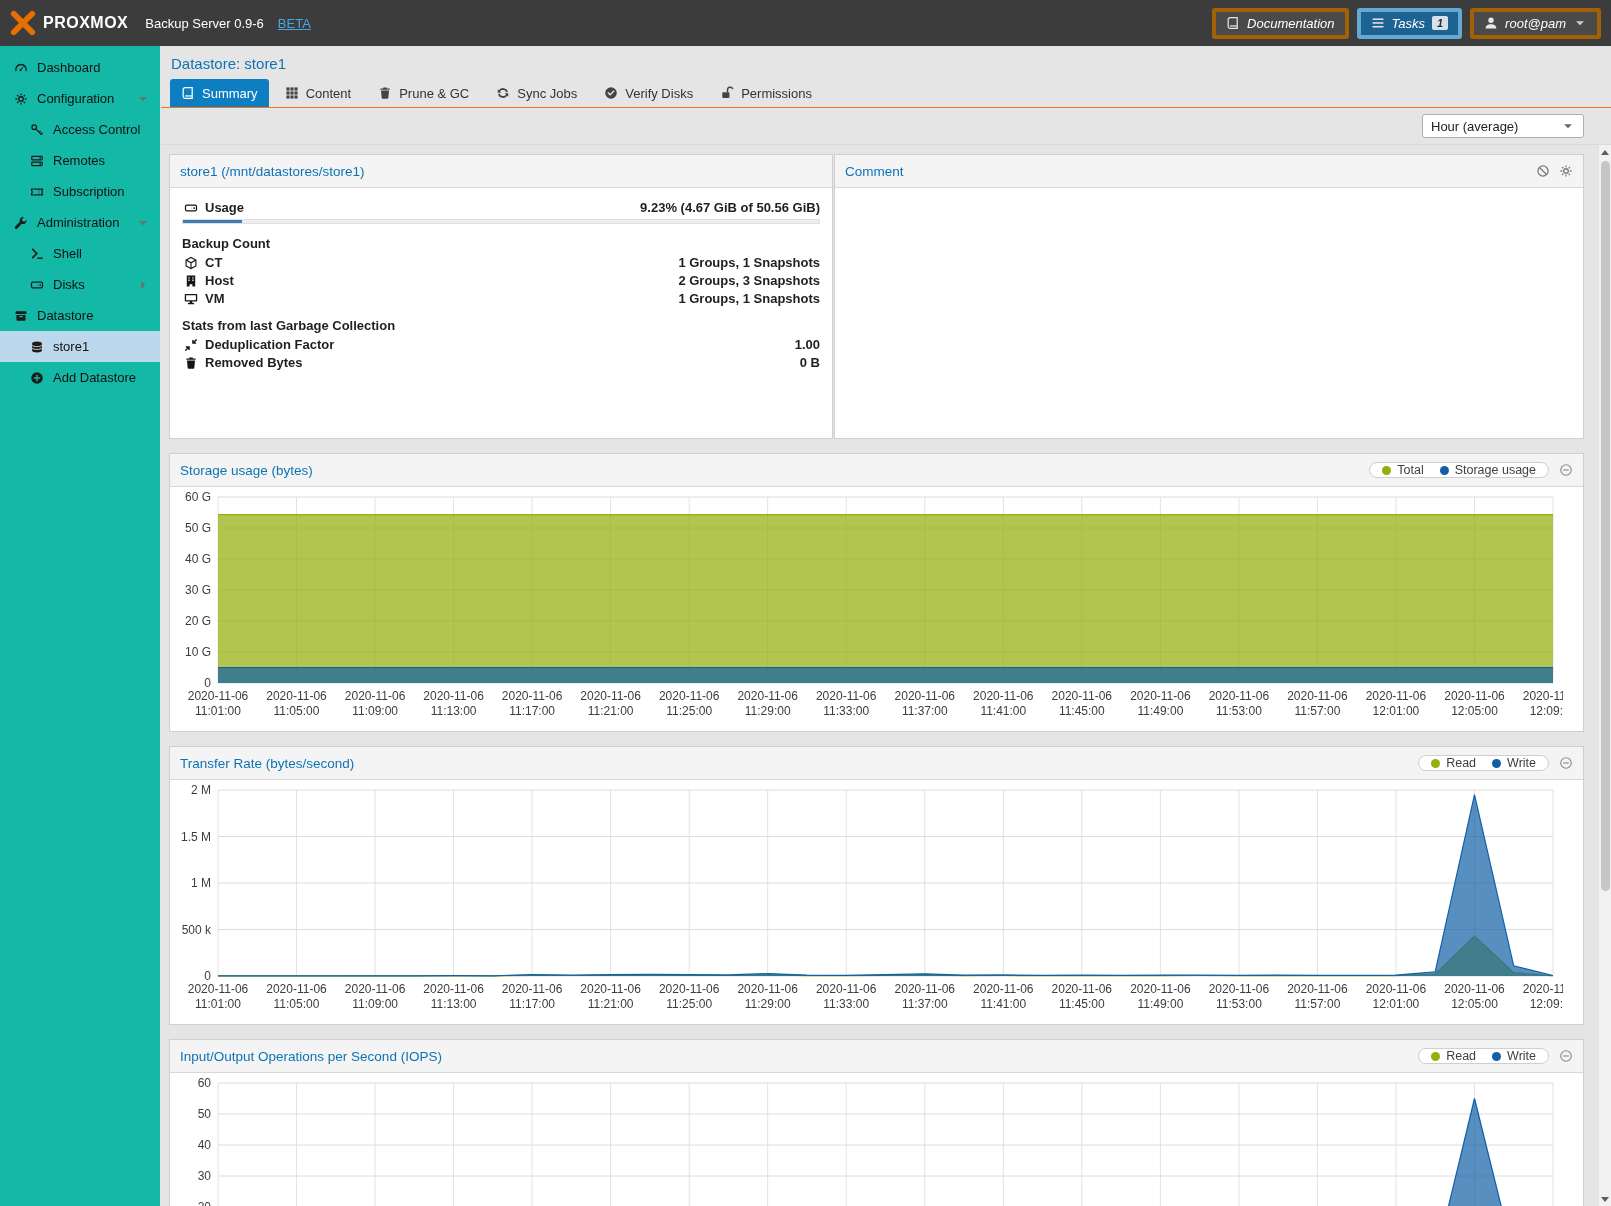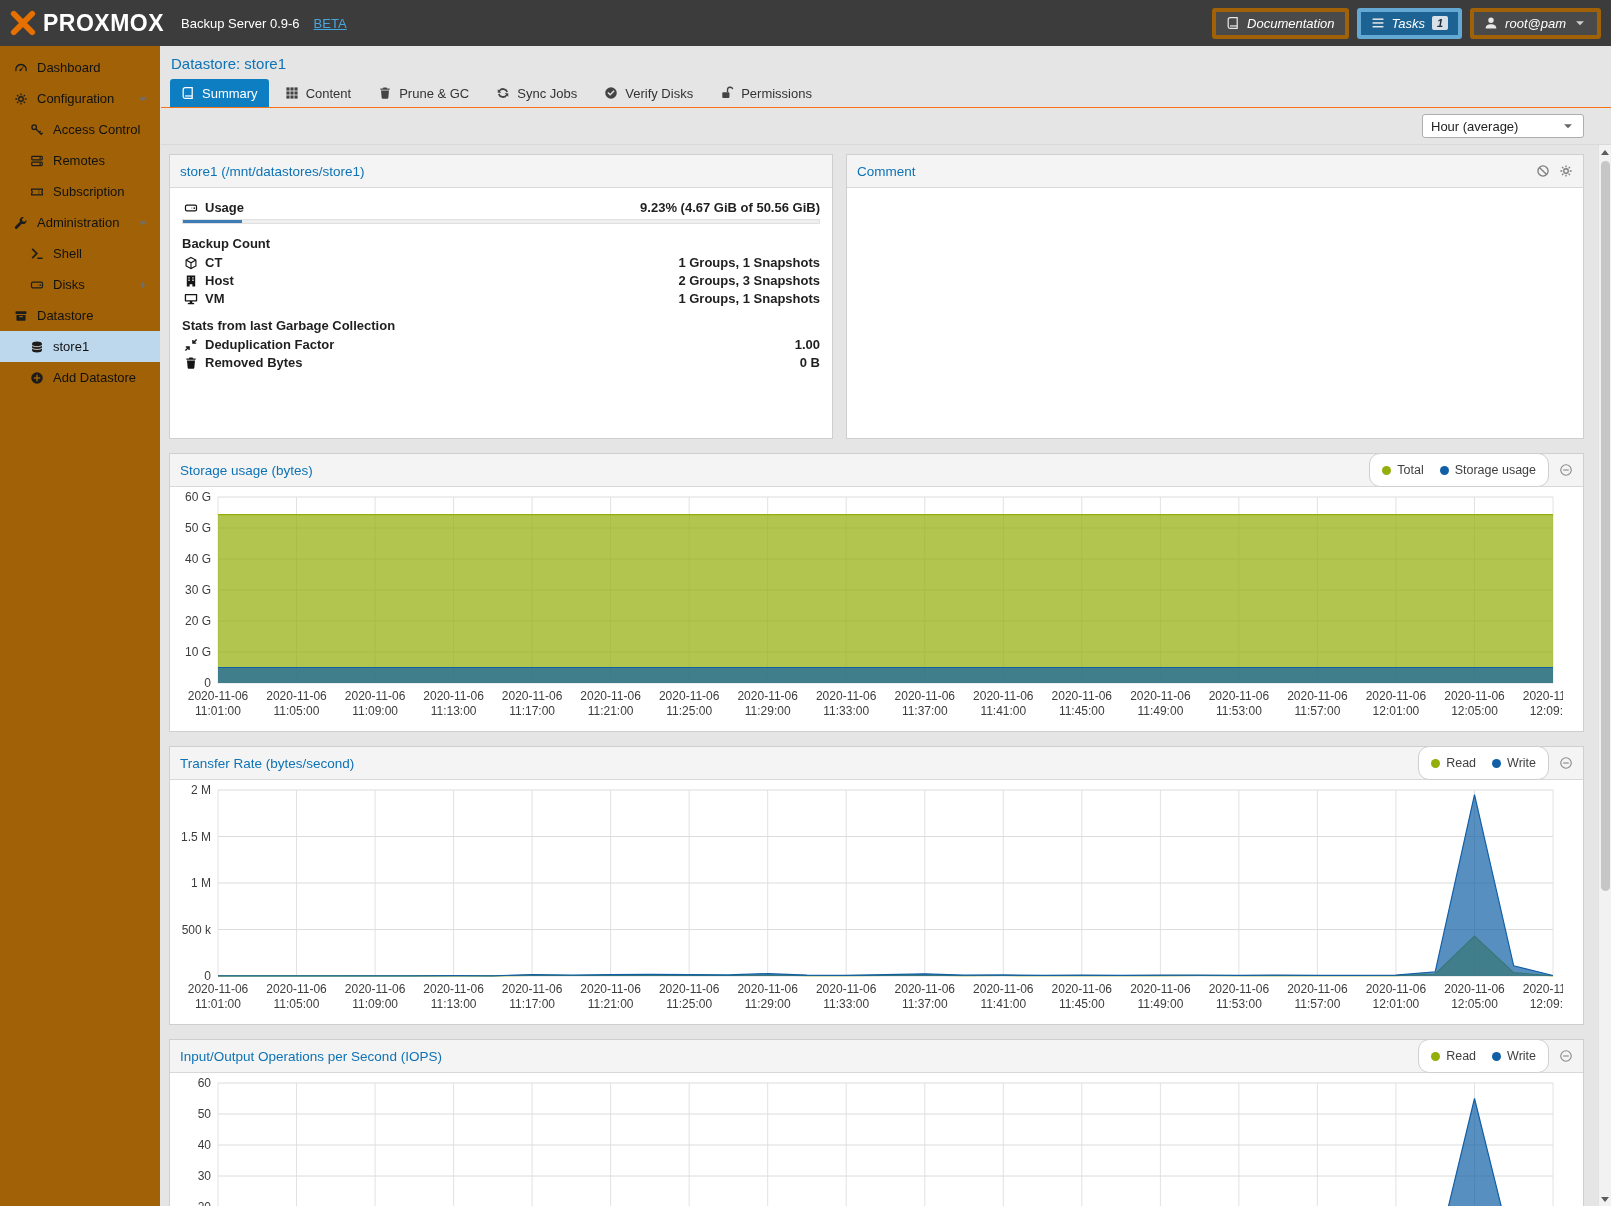--- a/index.html
+++ b/index.html
@@ -2,34 +2,34 @@
 <html><head>
 <meta charset="utf-8">
 <style>
   * { box-sizing: border-box; margin: 0; padding: 0; }
   html,body { width:1611px; height:1206px; overflow:hidden; background:#fff;
     font-family:"Liberation Sans","DejaVu Sans",sans-serif; font-size:13px; color:#1f1f1f; }
 
   
   .topbar { height:46px; background:#3c3c3c; display:flex; align-items:center; padding:0 10px; color:#fff; }
   .brand { display:flex; align-items:center; gap:7px; }
-  .brand-word { font-weight:bold; font-size:23px; letter-spacing:.5px; color:#fff; }
+  .brand-word { font-weight:bold; font-size:16px; letter-spacing:.5px; color:#fff; }
   .product { margin-left:10px; font-size:13px; color:#fff; }
   .beta { margin-left:7px; color:#46a7e0; text-decoration:underline; cursor:pointer; }
   .topbar-right { margin-left:auto; display:flex; align-items:center; gap:8px; }
   .tbtn { display:flex; align-items:center; gap:7px; background:#4a4a4a; border:4px solid #a16207;
           color:#fff; height:31px; padding:0 10px; border-radius:3px; cursor:pointer; font-size:13px;font-style:italic; }
   .tbtn .ic { display:inline-flex; color:#e8e8e8; }
   .tbtn.tasks { background:#1c6292; border-color:#64a9d3; }
   .badge { background:#d9e1e8; color:#20303c; border-radius:2px; font-size:11px; padding:1px 5px; font-weight:bold; }
   .caret { display:inline-flex; color:#cfcfcf; }
 
   
   .frame { display:flex; height:1160px; }
-  .sidebar { width:161px; background:#a16207; border-right:1px solid #e4e4e4; padding-top:6px; flex:none; }
+  .sidebar { width:161px; background:#14b8a6; border-right:1px solid #e4e4e4; padding-top:6px; flex:none; }
   .side-item { height:31px; display:flex; align-items:center; padding-right:10px; cursor:pointer; color:#111; }
   .side-item .ic { width:18px; display:inline-flex; justify-content:center; margin-right:7px; color:#1c1c1c; }
   .side-item.lvl0 { padding-left:12px; }
   .side-item.lvl1 { padding-left:28px; }
   .side-item.selected { background:#bdd8ec; }
   .side-caret { margin-left:auto; color:#6f6f6f; display:inline-flex; }
 
   .content { flex:1; display:flex; flex-direction:column; background:#e5e5e5; min-width:0; }
   .page-title { color:#0d73b5; font-size:15px; padding:9px 0 7px 10px; }
   .tabbar { display:flex; gap:5px; padding-left:9px; border-bottom:1px solid #f97316; height:29px; align-items:flex-end; }
@@ -54,35 +54,35 @@
   .vs-thumb { width:9px; height:730px; background:#c6c6c6; border-radius:5px; margin-top:2px; cursor:pointer; }
   .vs-fill { flex:1; }
 
   
   .panel { border:1px solid #cfcfcf; background:#fff; margin-bottom:14px; }
   .panel-h { height:33px; background:#f4f4f4; border-bottom:1px solid #d8d8d8; display:flex; align-items:center; padding:0 10px; }
   .ptitle { color:#0d73b5; font-size:13.5px; white-space:nowrap; overflow:hidden; }
   .ptools { margin-left:auto; display:flex; align-items:center; gap:9px; color:#7d7d7d; }
   .ptools .ic { display:inline-flex; cursor:pointer; }
 
-  .row-panels { display:flex; gap:13px; }
+  .row-panels { display:flex; gap:1px; }
   .status-panel { width:664px; height:285px; flex:none; }
   .comment-panel { flex:1; height:285px; }
   .status-body { padding:9px 12px; }
   .srow { display:flex; align-items:center; margin:3px 0;font-weight:bold; }
   .srow .ic { width:17px; display:inline-flex; justify-content:center; margin-right:6px; color:#151515; }
   .srow .val { margin-left:auto; text-align:right; }
   .progress { height:5px; background:#eeeeee; border:1px solid #e0e0e0; margin:4px 0 6px 0; }
   .progress > div { height:100%; background:#115fa6; opacity:.8; }
   .sect { font-weight:bold; margin:12px 0 4px 0; }
 
   
   .legend { margin-left:auto; display:flex; align-items:center; }
   .legend-pill { display:flex; align-items:center; gap:16px; background:#fff; border:1px solid #cfcfcf;
-                 border-radius:11px; height:34px; padding:0 12px; }
+                 border-radius:11px; height:16px; padding:0 12px; }
   .litem { display:flex; align-items:center; gap:6px; font-size:12.5px; color:#3f3f3f; cursor:pointer; }
   .ldot { width:9px; height:9px; border-radius:50%; }
   .collapse-tool { margin-left:10px; color:#8b8b8b; display:inline-flex; cursor:pointer; }
   .chart { display:block; }
   .chart text { font-size:12px; fill:#3c3c3c; }
 </style>
 </head>
 <body>
 
 <header class="topbar">

